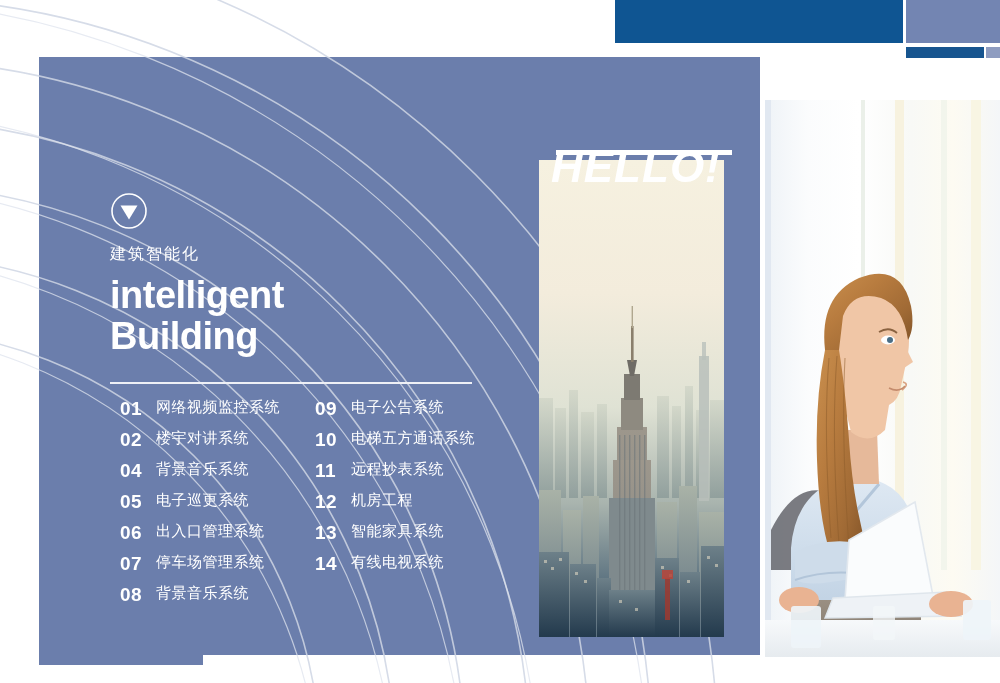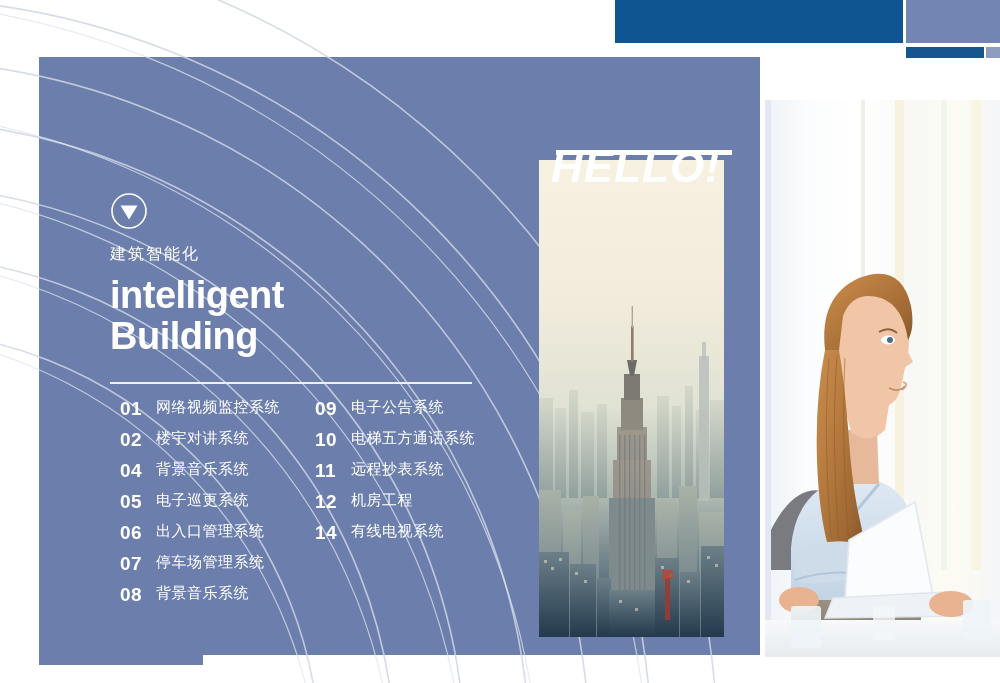--- a/index.html
+++ b/index.html
@@ -320,20 +320,24 @@
       </div>
       <div class="list-item">
         <span class="item-num">11</span>
         <span class="item-label">远程抄表系统</span>
       </div>
       <div class="list-item">
         <span class="item-num">12</span>
         <span class="item-label">机房工程</span>
       </div>
       <div class="list-item">
+        <span class="item-num">13</span>
+        <span class="item-label">智能家具系统</span>
+      </div>
+      <div class="list-item">
         <span class="item-num">14</span>
         <span class="item-label">有线电视系统</span>
       </div>
     </div>
   </div>
 
   <div id="hello-text">HELLO!</div>
   <div id="hello-underline"></div>
 
   <div id="city-photo">

